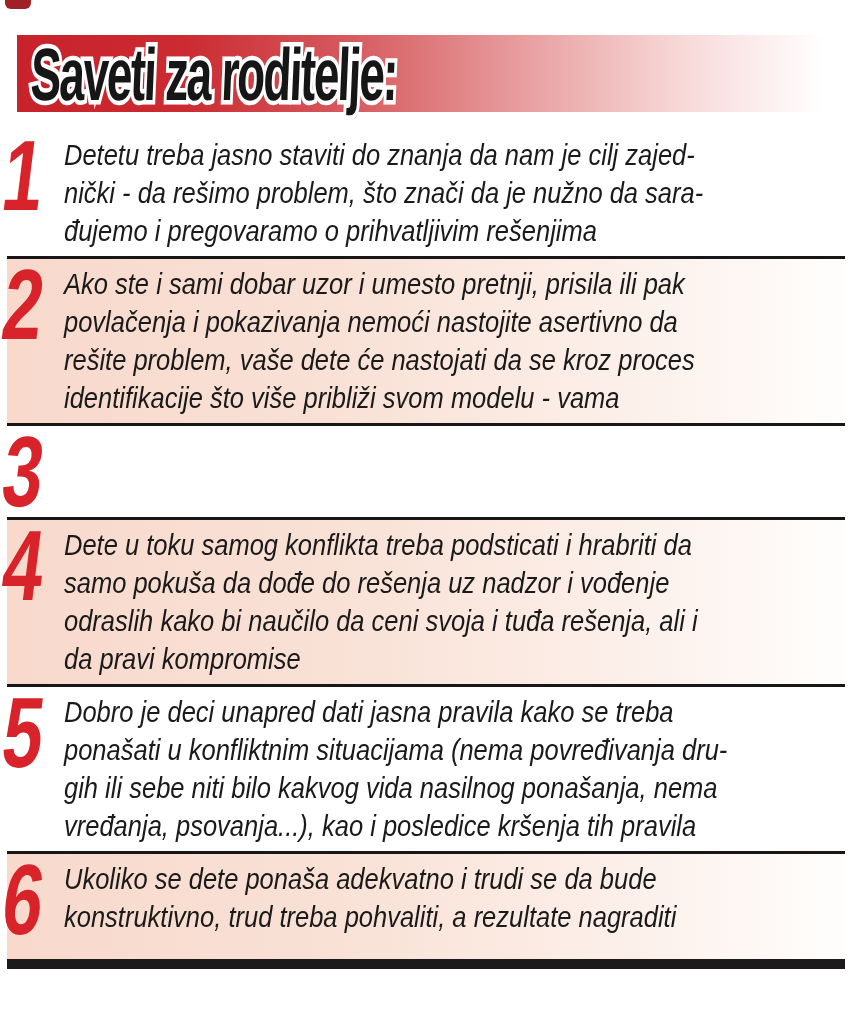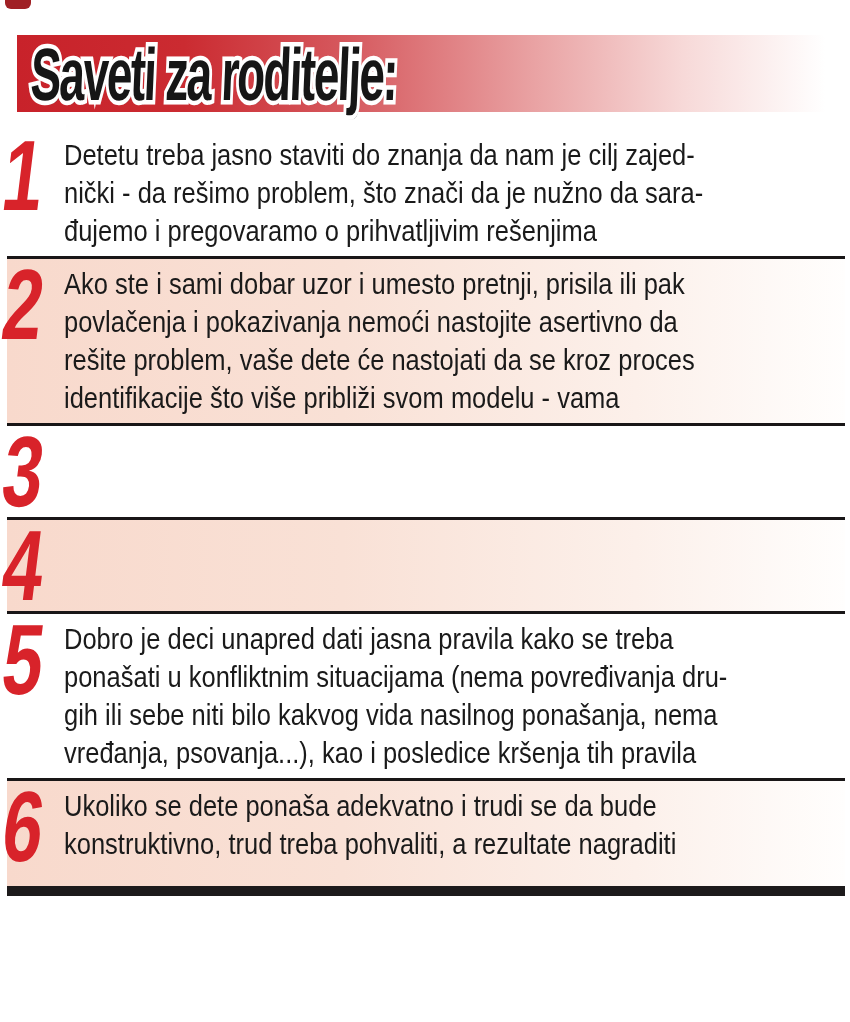--- a/index.html
+++ b/index.html
@@ -34,21 +34,21 @@
   .bottom-bar{height:10px;background:#1d1a1b;}
   .item{display:flex;align-items:flex-start;padding:5px 0 6px 0;}
   .item.pink{background:linear-gradient(90deg,#f8d9cc 0%,#f9e1d6 40%,#fcf0ea 75%,#fffefd 100%);}
   .item.white{background:#ffffff;}
   .item.last{padding-bottom:20px;}
   .num{
     flex:0 0 55px;width:55px;color:#d8232a;font-weight:900;
     font-size:100px;line-height:80px;padding-left:2px;
     transform:skewX(-7deg) scaleX(.72);transform-origin:0 0;
   }
-  .lines{flex:1;padding-top:1px;min-width:0;}
+  .lines{flex:1;padding-top:1px;min-width:0;font-style:italic;}
   .line{
     font-size:30px;line-height:38px;color:#1a1a1a;white-space:nowrap;
     transform:scaleX(.85);transform-origin:0 50%;
   }
 </style>
 </head>
 <body>
 
 <div class="page">
 
@@ -87,20 +87,26 @@
     <div class="sep"></div>
 
     <div class="item white">
       <div class="num">3</div>
     </div>
 
     <div class="sep"></div>
 
     <div class="item pink">
       <div class="num">4</div>
+      <div class="lines">
+        <div class="line">Dete u toku samog konflikta treba podsticati i hrabriti da</div>
+        <div class="line">samo pokuša da dođe do rešenja uz nadzor i vođenje</div>
+        <div class="line">odraslih kako bi naučilo da ceni svoja i tuđa rešenja, ali i</div>
+        <div class="line">da pravi kompromise</div>
+      </div>
     </div>
 
     <div class="sep"></div>
 
     <div class="item white">
       <div class="num">5</div>
       <div class="lines">
         <div class="line">Dobro je deci unapred dati jasna pravila kako se treba</div>
         <div class="line">ponašati u konfliktnim situacijama (nema povređivanja dru-</div>
         <div class="line">gih ili sebe niti bilo kakvog vida nasilnog ponašanja, nema</div>

